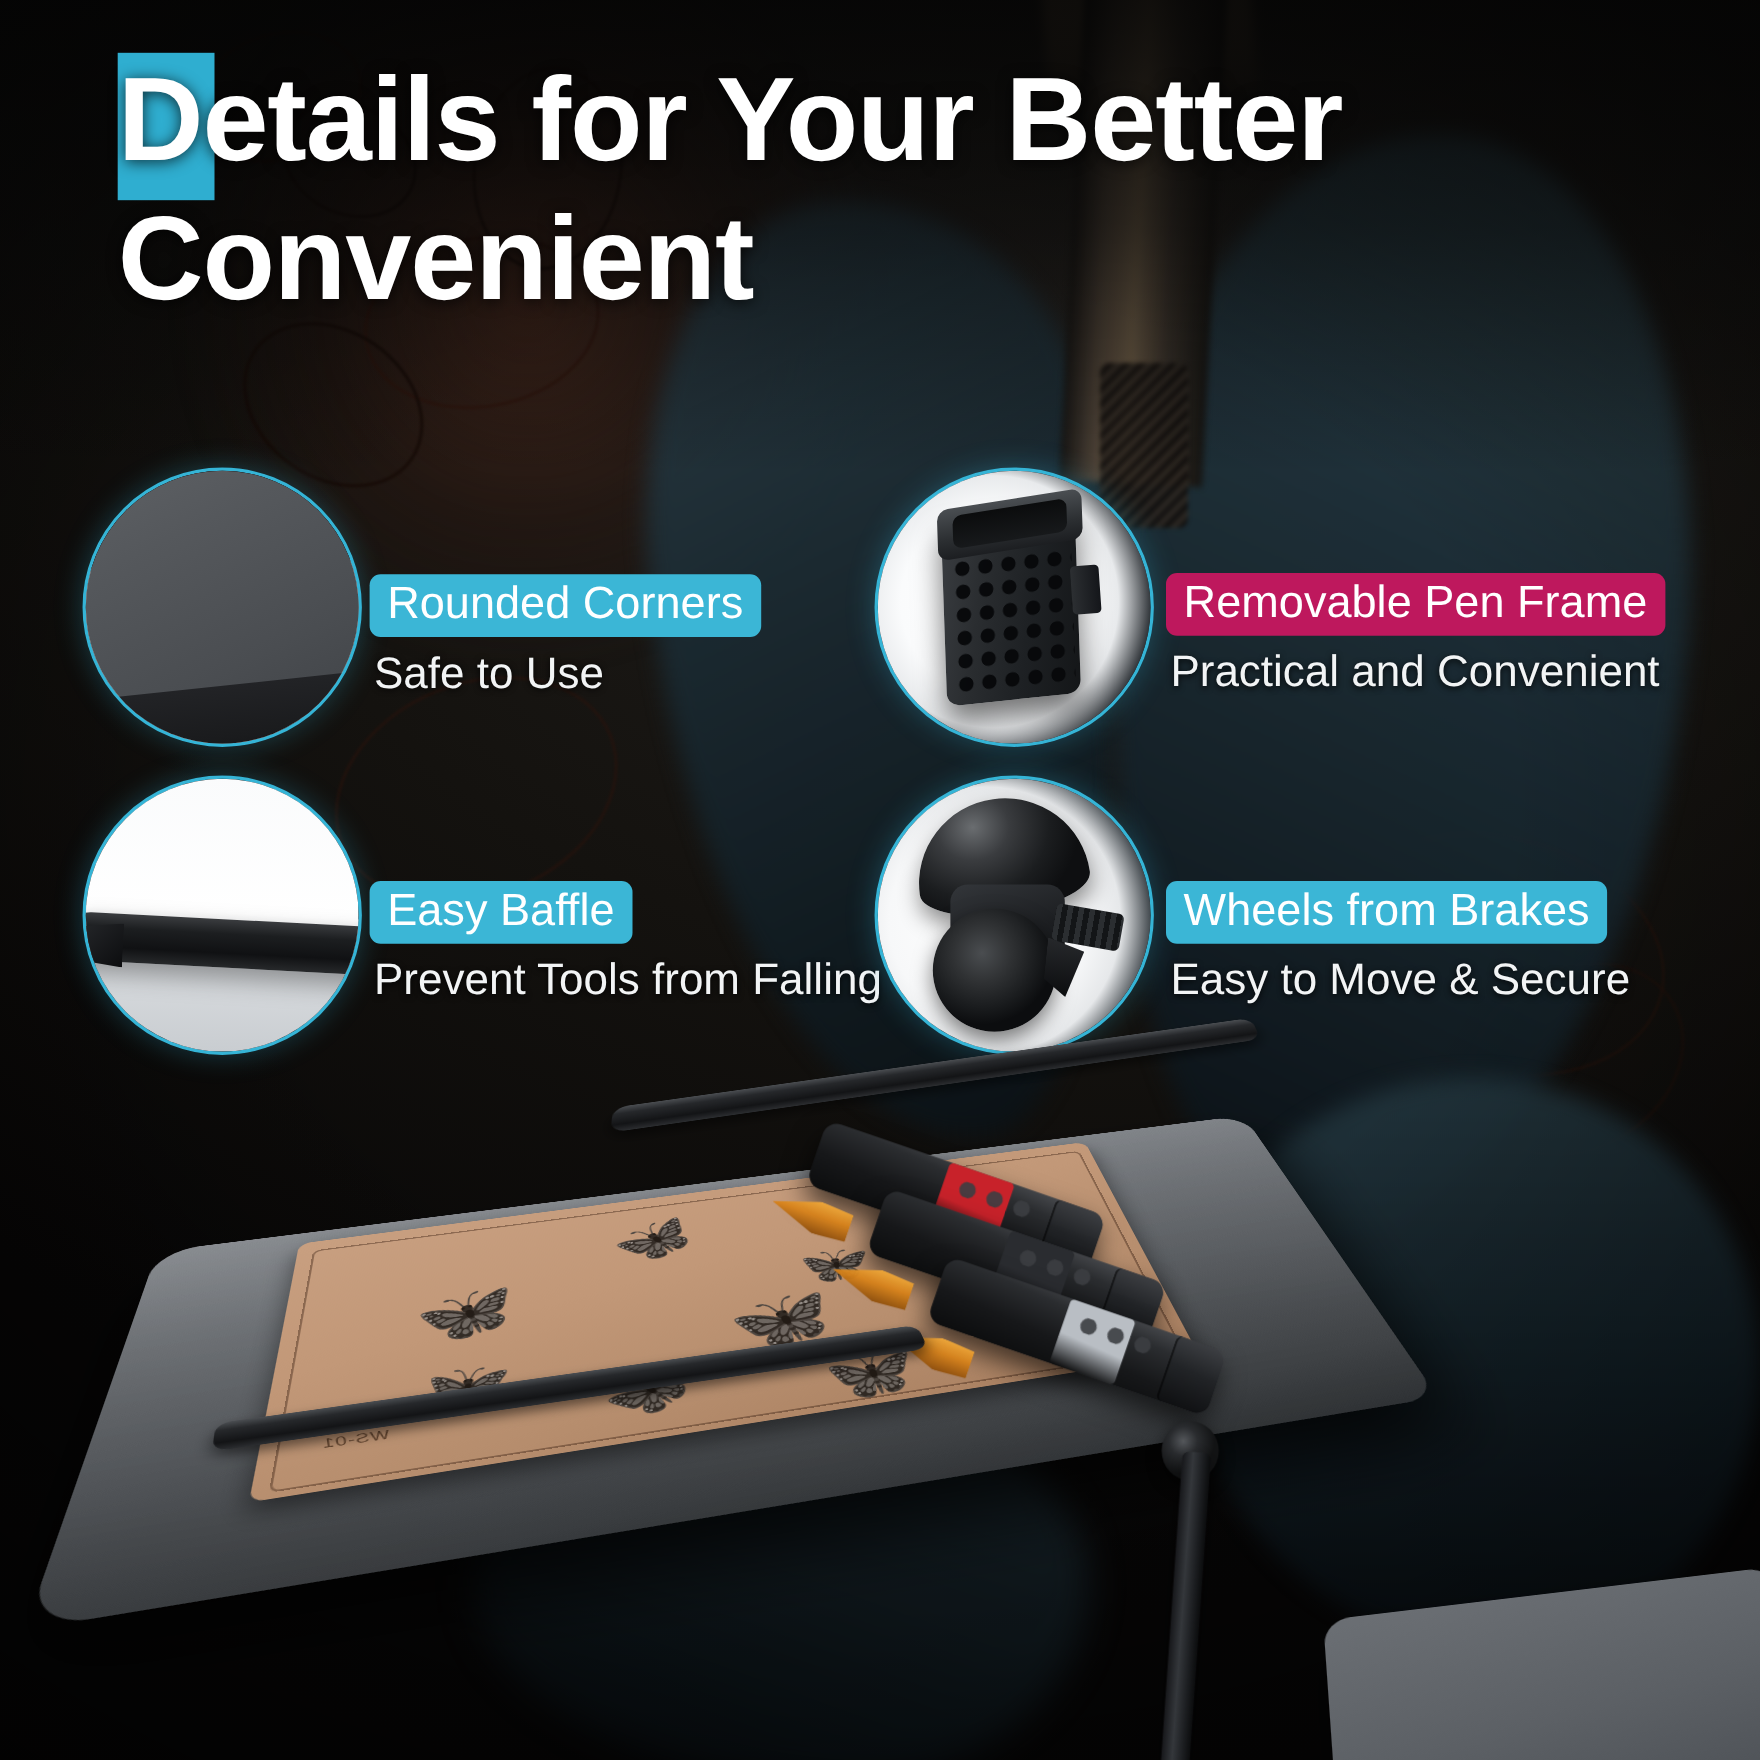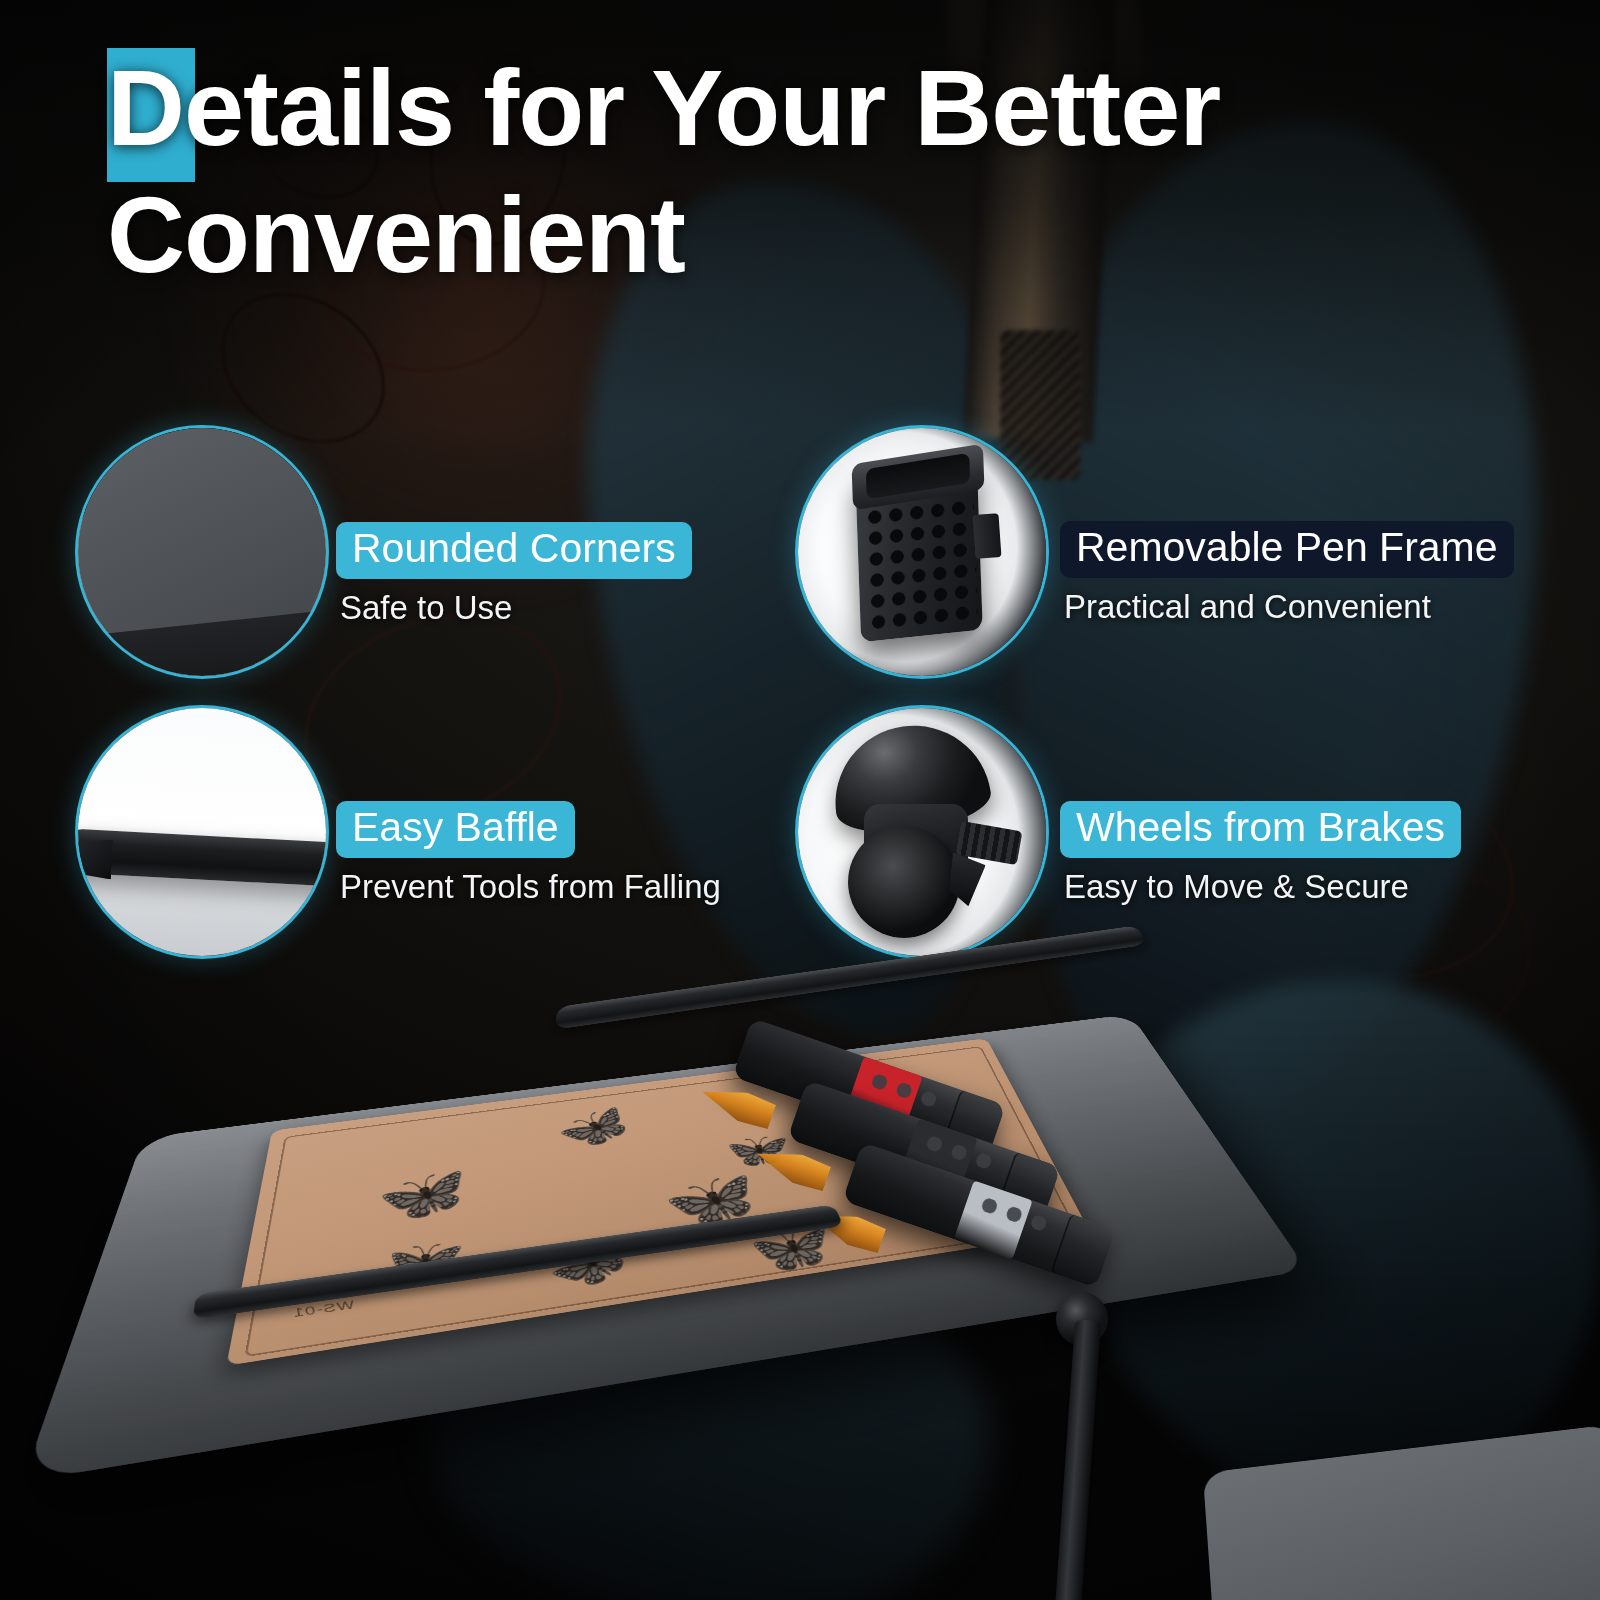--- a/index.html
+++ b/index.html
@@ -134,21 +134,21 @@
      background:repeating-linear-gradient(90deg,#2b2e31 0 5px,#131517 5px 10px);
      border-radius:5px;transform:rotate(10deg);}
   .brake-lever{position:absolute;left:152px;top:146px;width:34px;height:52px;
      background:linear-gradient(180deg,#26282b,#0c0d0f);
      clip-path:polygon(0 0,100% 18%,62% 100%,0 72%);transform:rotate(6deg);}
 
   
   .labels{position:absolute;}
   .pill{display:inline-block;background:#3BB6D6;color:#fff;font-size:41px;
      padding:5px 16px 9px 16px;border-radius:10px;line-height:1.06;white-space:nowrap;}
-  .sub{margin-top:11px;color:#f2f4f5;font-size:33px;line-height:1.1;white-space:nowrap;
+  .sub{margin-top:11px;color:#f2f4f5;font-size:40px;line-height:1.1;white-space:nowrap;
      text-shadow:0 1px 6px rgba(0,0,0,.85);padding-left:4px;}
 
   
   .product{position:absolute;left:0;top:940px;width:1600px;height:660px;}
 
   .tray{position:absolute;left:120px;top:25px;width:1140px;height:470px;
      background:linear-gradient(175deg,#7b7f84 0%,#6c7075 26%,#5e6267 58%,#4e5256 86%,#404448 100%);
      border-radius:40px 34px 30px 46px;
      transform:perspective(1400px) rotateX(52deg) rotateZ(-13deg) skewX(-7deg);
      transform-origin:50% 50%;
@@ -256,21 +256,21 @@
       <div class="cimg c2">
         <div class="cup"></div>
         <div class="cup-rim"></div>
         <div class="cup-mouth"></div>
         <div class="holes"></div>
         <div class="cup-tab"></div>
       </div>
     </div>
   </div>
   <div class="labels" style="left:1060px;top:521px;">
-    <div class="pill" style="background: #0f172a;">Removable Pen Frame</div>
+    <div class="pill" style="background: #be185d;">Removable Pen Frame</div>
     <div class="sub">Practical and Convenient</div>
   </div>
 
   <div class="feature" style="left:75px;top:705px;">
     <div class="circle">
       <div class="cimg c3">
         <div class="baffle-hi"></div>
         <div class="baffle"></div>
         <div class="baffle-tip"></div>
       </div>

